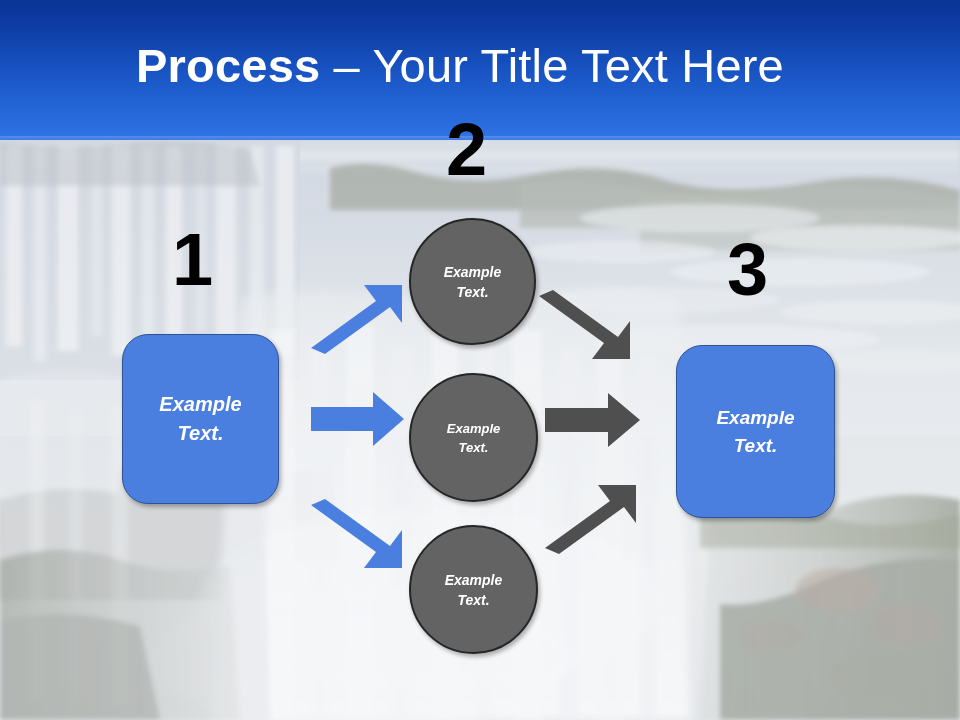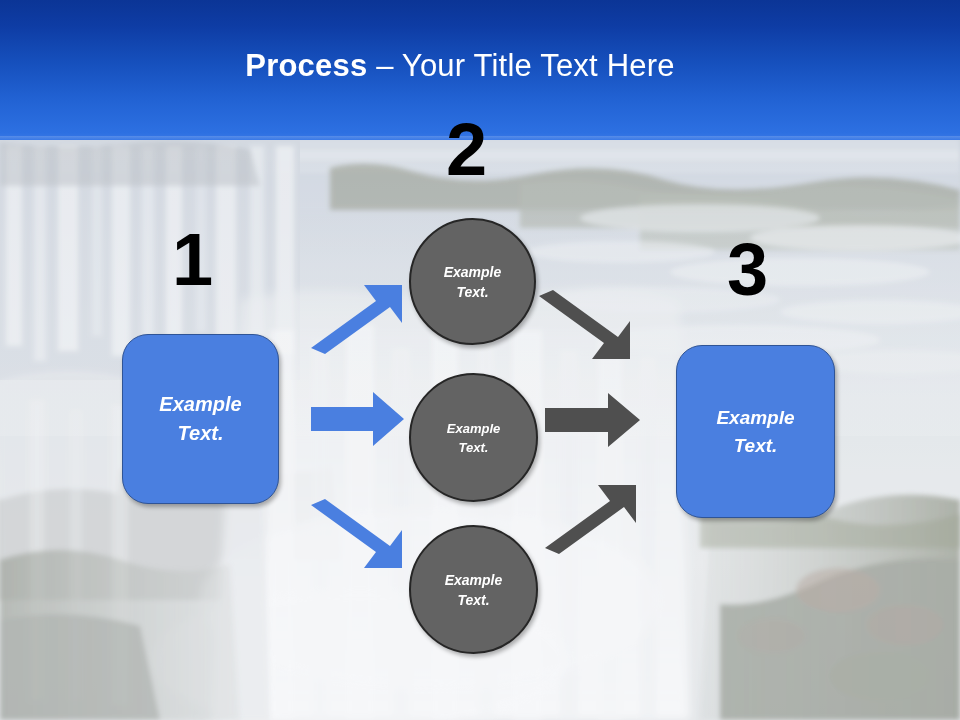--- a/index.html
+++ b/index.html
@@ -43,21 +43,21 @@
     position:absolute; left:0; bottom:0; width:960px; height:4px;
     background: linear-gradient(180deg, rgba(255,255,255,0.18), rgba(255,255,255,0.0));
   }
   .slide-title {
     position: absolute;
     left: 0;
     top: 44px;
     width: 920px;
     text-align: center;
     color: #ffffff;
-    font-size: 31px;
+    font-size: 47px;
     line-height: 44px;
     letter-spacing: 0.2px;
     white-space: nowrap;
     z-index: 7;
   }
   .slide-title .t-bold { font-weight: 700; }
   .slide-title .t-reg  { font-weight: 400; }
 
   
   .step-num {

